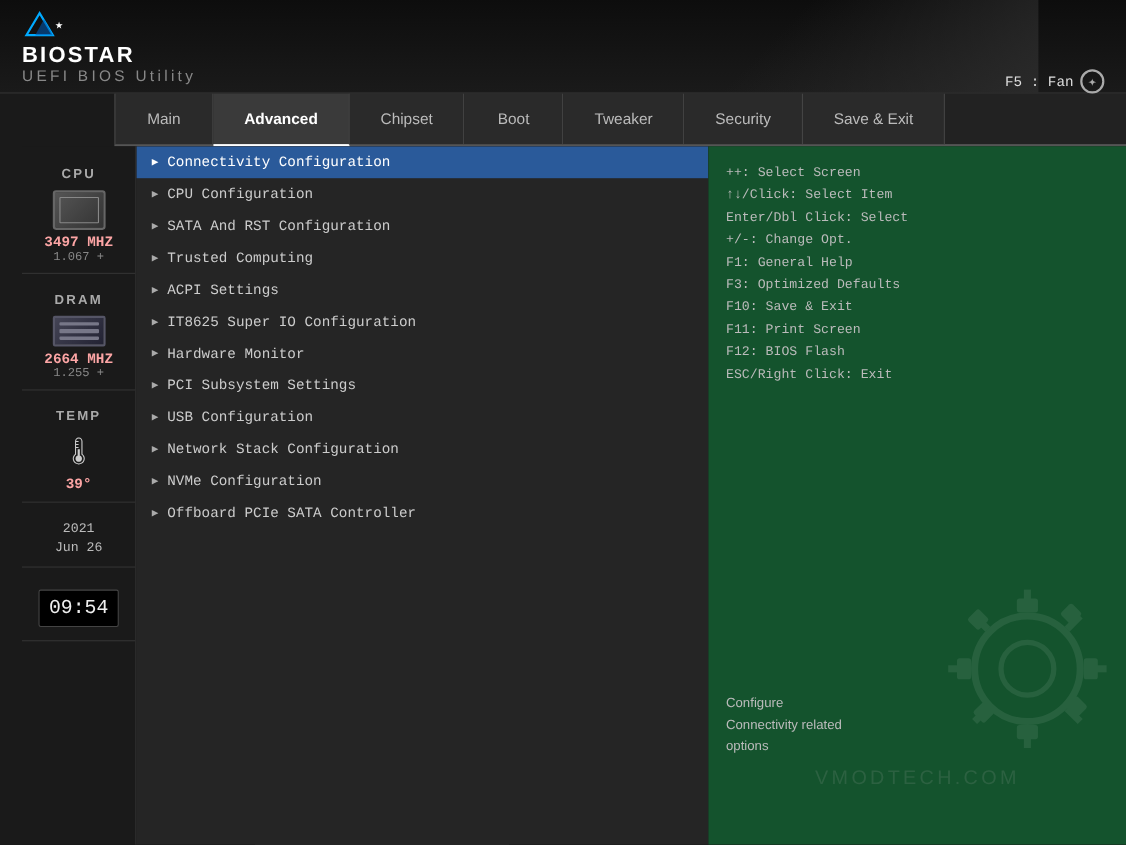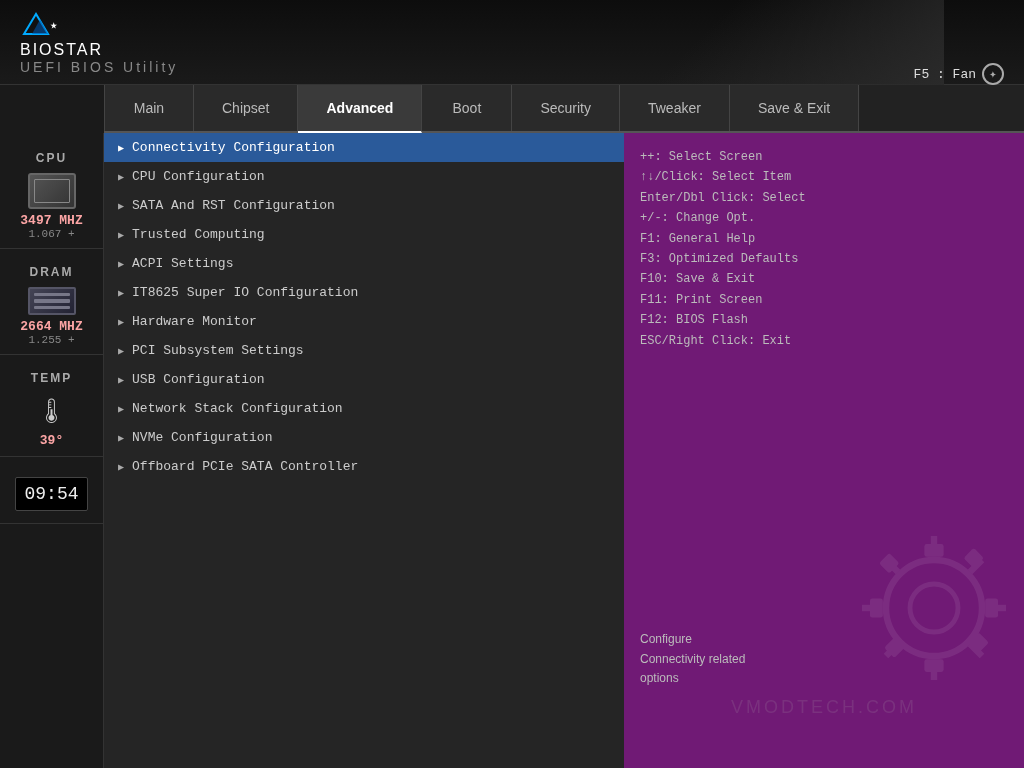--- a/index.html
+++ b/index.html
@@ -83,20 +83,21 @@
       color: #fff;
       font-weight: bold;
       border-bottom: 2px solid #fff;
       margin-bottom: -2px;
     }
 
     
     #main-layout {
       display: flex;
       height: calc(768px - 85px - 48px);
+      padding-left: 20px;
     }
 
     
     #sidebar {
       width: 104px;
       background: #1a1a1a;
       border-right: 1px solid #333;
       display: flex;
       flex-direction: column;
       align-items: center;
@@ -220,21 +221,21 @@
     .menu-arrow {
       margin-right: 8px;
       color: #aaa;
       font-size: 10px;
     }
     .menu-item.selected .menu-arrow { color: #fff; }
 
     
     #info-panel {
       flex: 1;
-      background: #701a75;
+      background: #14532d;
       padding: 14px 16px;
       display: flex;
       flex-direction: column;
       position: relative;
       overflow: hidden;
     }
     #help-text {
       font-size: 12px;
       font-family: 'Courier New', monospace;
       color: #bbb;
@@ -273,37 +274,37 @@
 </head>
 <body>
 
 <div id="header">
   <div id="logo-area">
     <svg id="logo-icon" viewBox="0 0 50 35">
       <polygon points="5,30 20,5 35,30" fill="none" stroke="#00aaff" stroke-width="2.5"></polygon>
       <polygon points="15,30 25,12 35,30" fill="#0055aa" opacity="0.6"></polygon>
       <text x="38" y="22" fill="#fff" font-size="9" font-family="Arial" font-weight="bold">★</text>
     </svg>
-    <span style="color:#fff;font-size:16px;font-weight:normal;font-family:Arial;letter-spacing:2px;line-height:1.1;">BIOSTAR</span>
+    <span style="color:#fff;font-size:20px;font-weight:bold;font-family:Arial;letter-spacing:2px;line-height:1.1;">BIOSTAR</span>
     <span style="color:#888;font-size:14px;font-family:Arial;letter-spacing:3px;">UEFI BIOS Utility</span>
   </div>
   <div id="header-bg"></div>
   <div id="fan-indicator">
     <span style="color:#ddd;font-family:Courier New;font-size:13px;">F5 : Fan</span>
     <span style="display:inline-flex;align-items:center;justify-content:center;width:22px;height:22px;border:2px solid #aaa;border-radius:50%;font-size:13px;color:#aaa;">✦</span>
   </div>
 </div>
 
 <div id="nav-tabs">
 <div class="nav-tab">Main</div>
+    <div class="nav-tab active">Advanced</div>
     <div class="nav-tab">Chipset</div>
-    <div class="nav-tab active">Advanced</div>
     <div class="nav-tab">Boot</div>
+    <div class="nav-tab">Tweaker</div>
     <div class="nav-tab">Security</div>
-    <div class="nav-tab">Tweaker</div>
     <div class="nav-tab">Save &amp; Exit</div>
   </div>
 
 <div id="main-layout">
 
   <div id="sidebar">
 
     <div class="sidebar-section">
       <div class="sidebar-label">CPU</div>
       <div class="cpu-icon"></div>
@@ -321,20 +322,24 @@
       <div class="sidebar-value">2664 MHZ</div>
       <div class="sidebar-value2">1.255 +</div>
     </div>
 
     <div class="sidebar-section">
       <div class="sidebar-label">TEMP</div>
       <div class="temp-icon">🌡</div>
       <div class="sidebar-value">39°</div>
     </div>
 
+    <div class="sidebar-section">
+      <div class="sidebar-date">2021</div>
+      <div class="sidebar-date">Jun 26</div>
+    </div>
 
     <div class="sidebar-section">
       <div class="sidebar-time">09:54</div>
     </div>
 
   </div>
 
   <div id="content-area">
 
     <div id="menu-panel">

